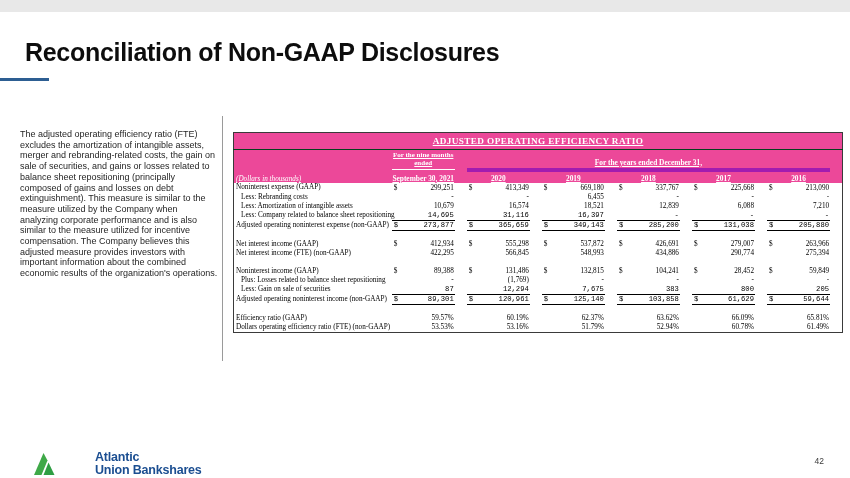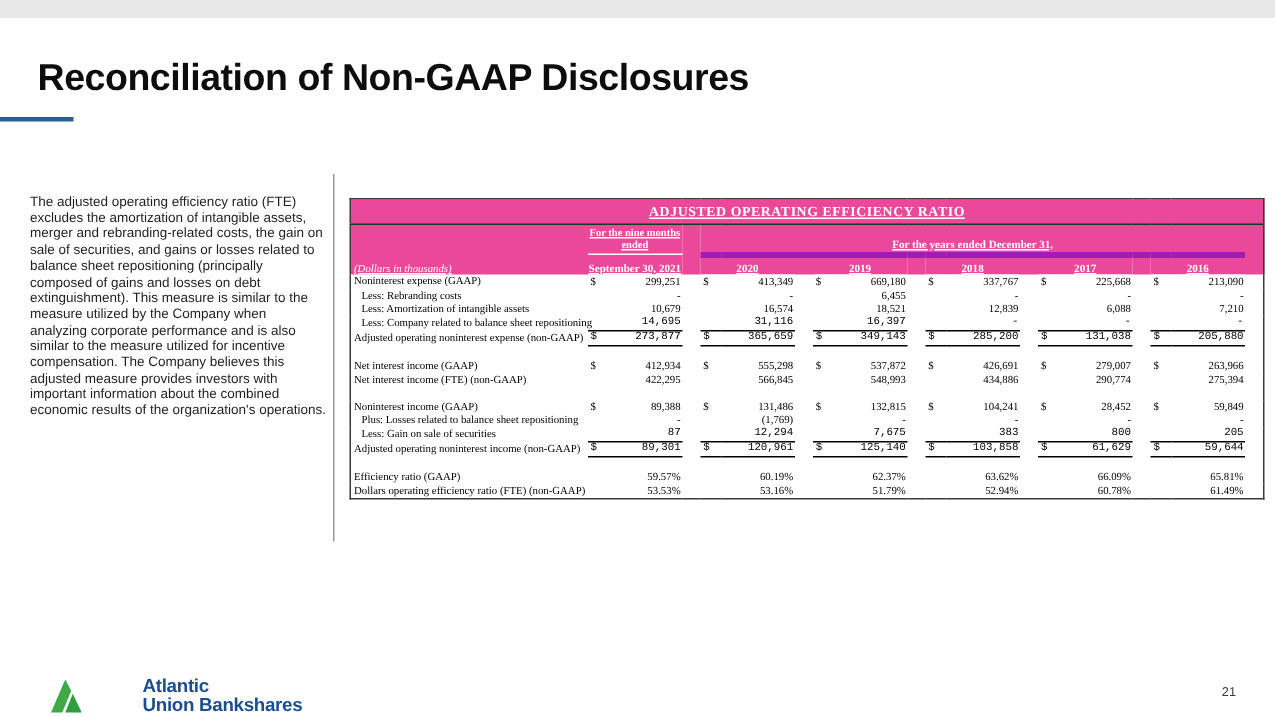--- a/index.html
+++ b/index.html
@@ -414,15 +414,15 @@
     <svg class="logo-mark" width="26" height="27" viewBox="0 0 26 27">
       <polygon points="1,25 10.5,3 14.5,10.5 8.5,25" fill="#3fa948"></polygon>
       <polygon points="10.5,25 15.5,12.5 21.5,25" fill="#2f9e43"></polygon>
     </svg>
     <div class="logo-text">
       <div>Atlantic</div>
       <div>Union Bankshares</div>
     </div>
   </div>
 
-  <div class="page-num">21</div>
+  <div class="page-num">42</div>
 
 </div>
 
 </body></html>

